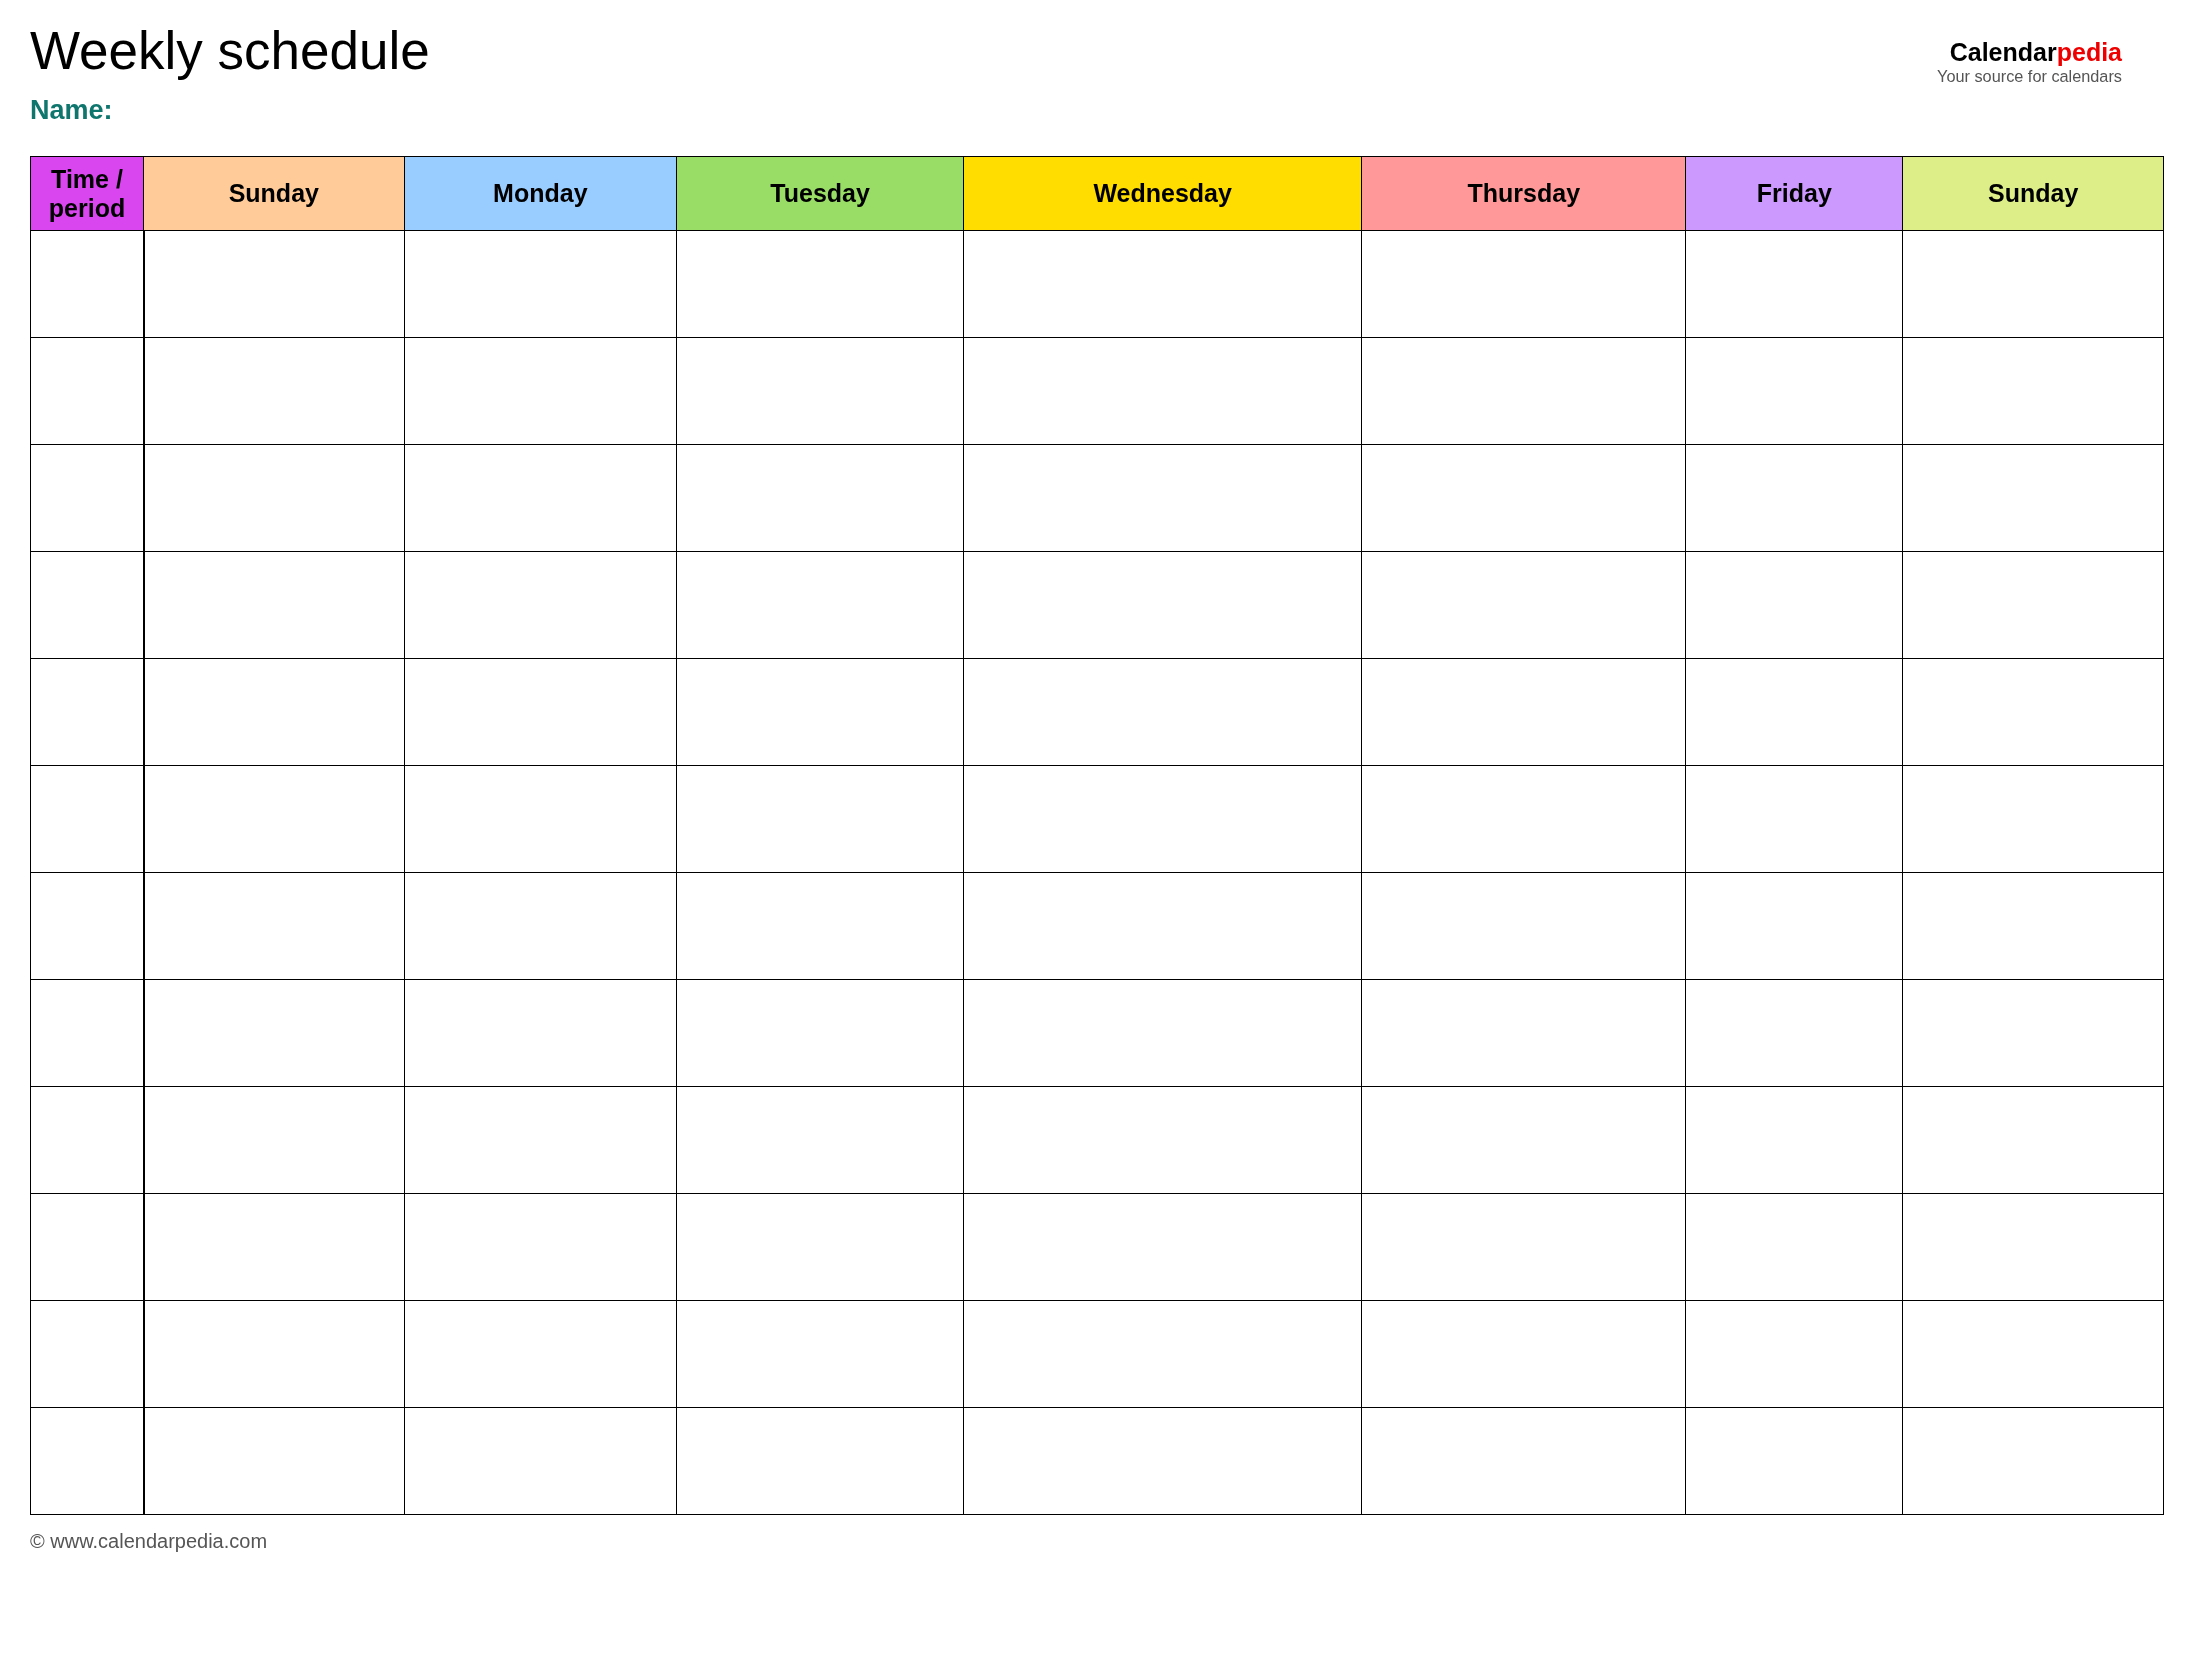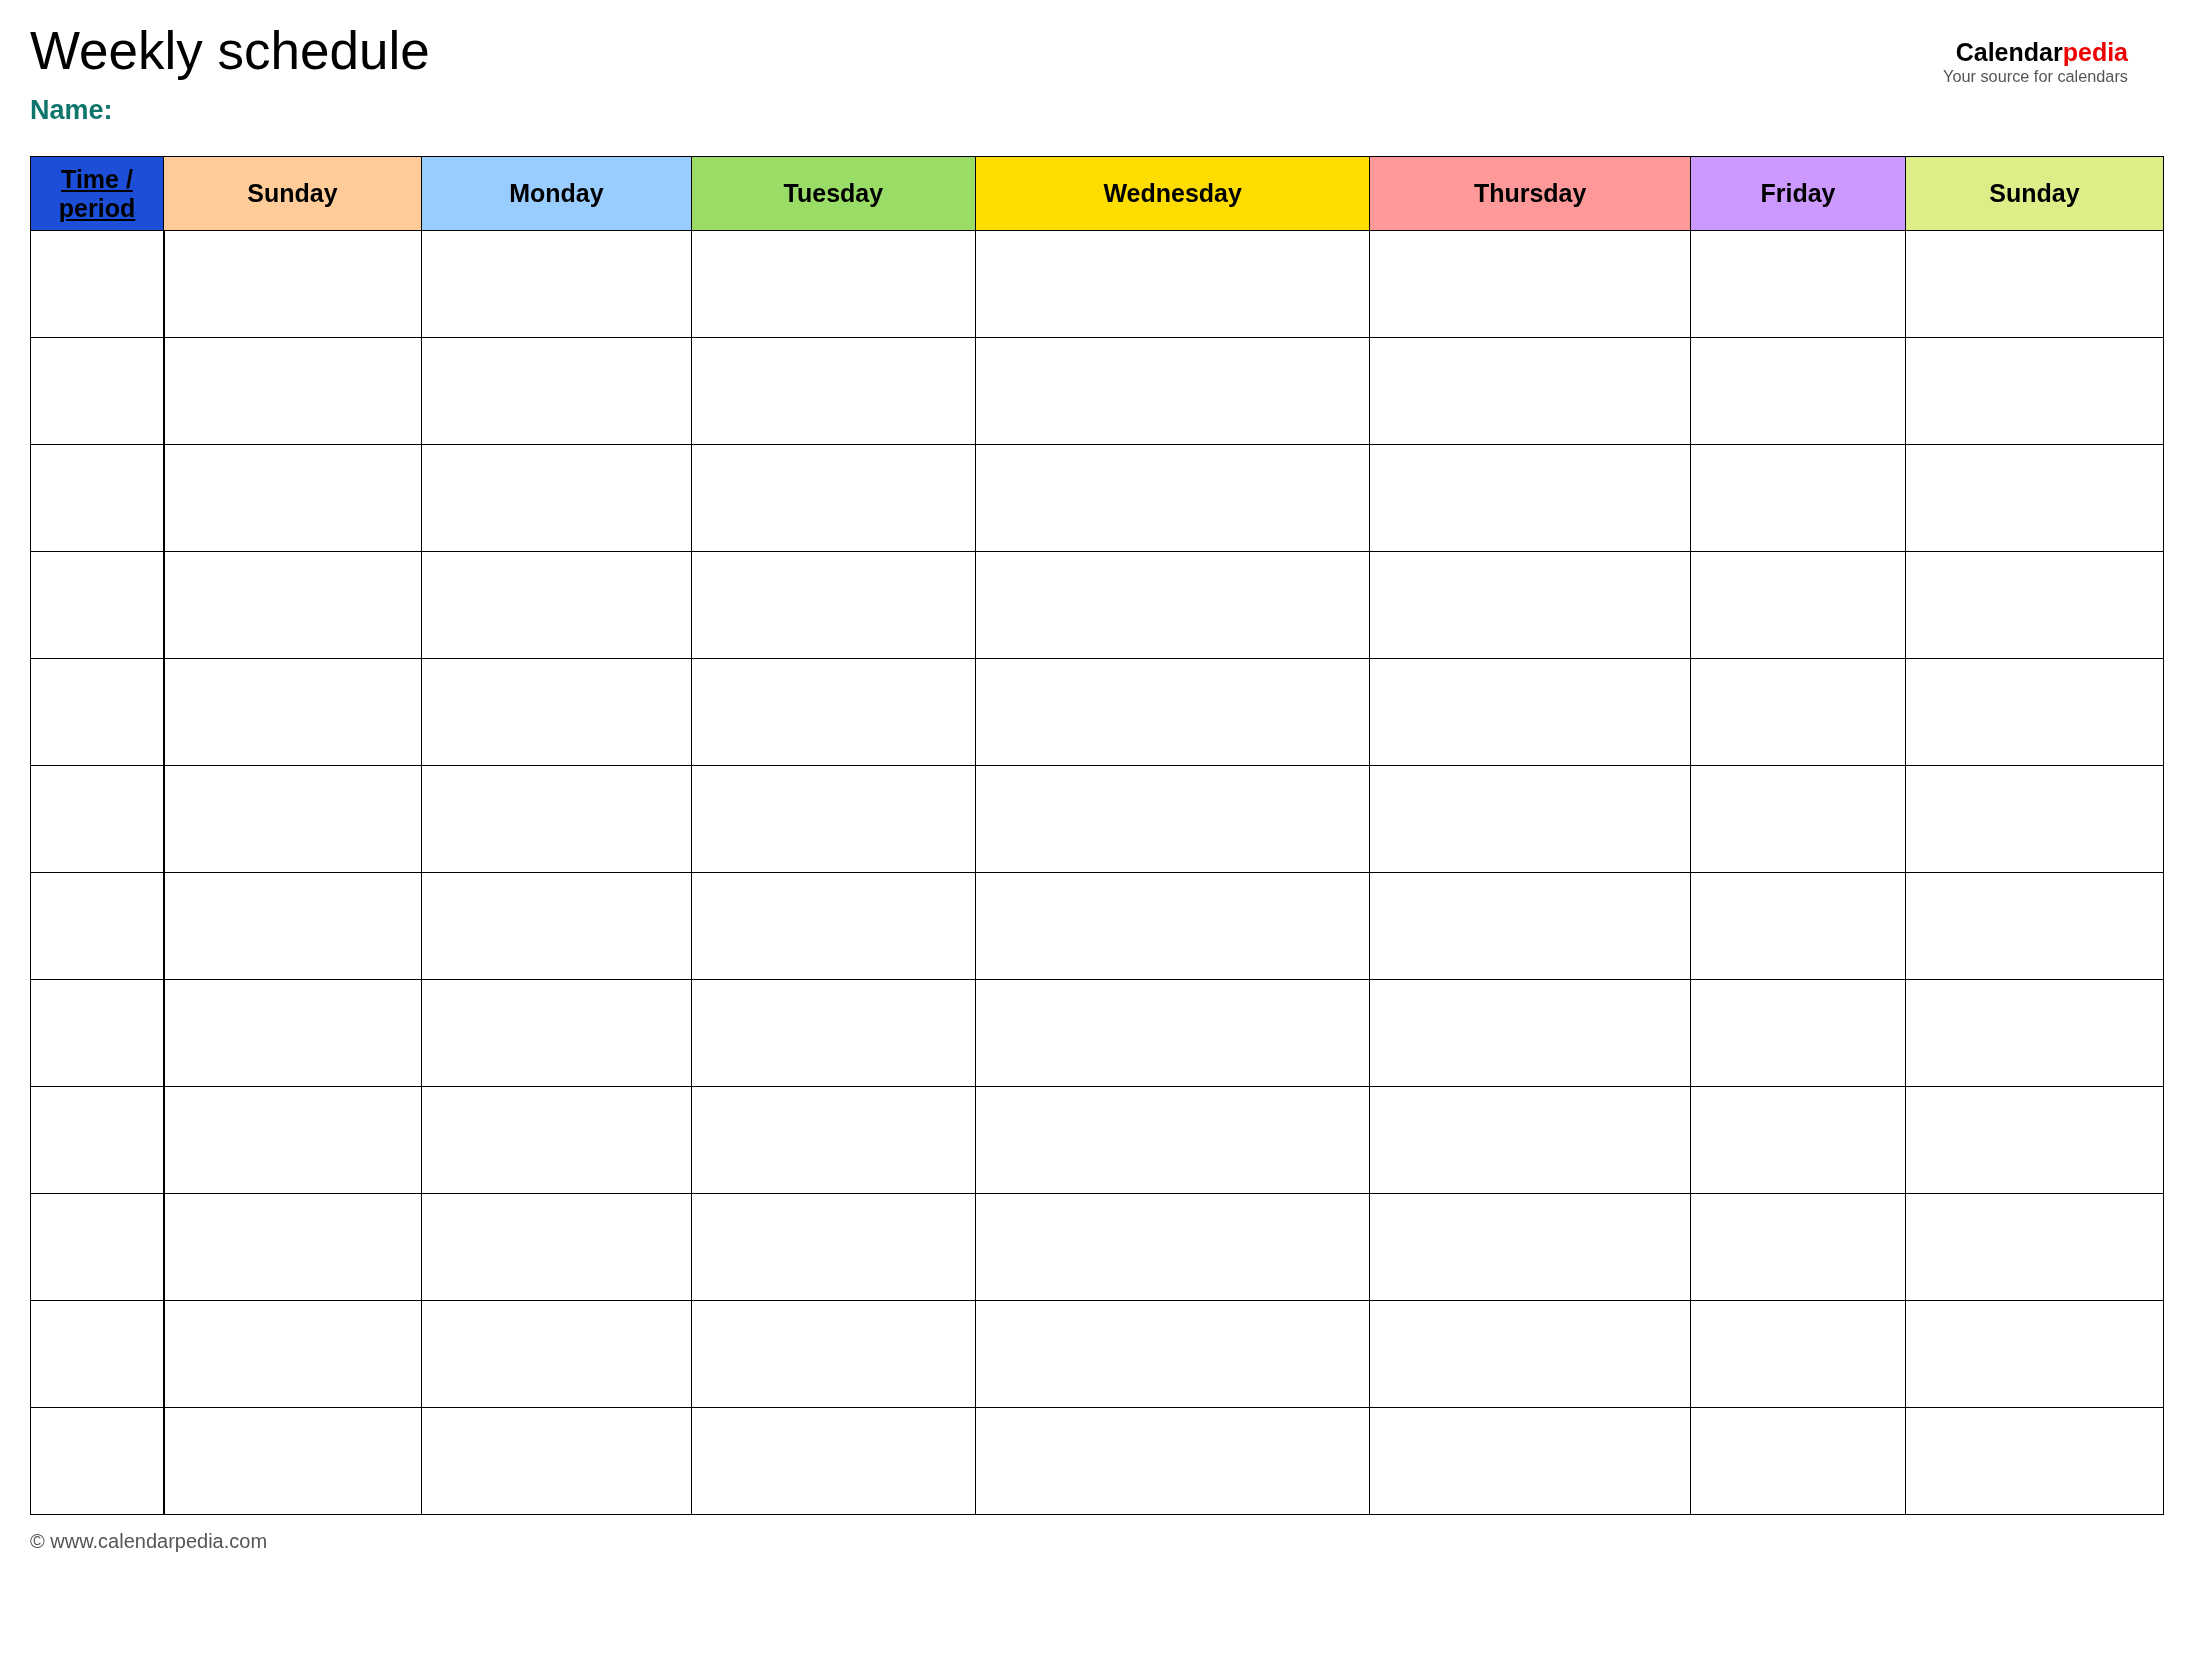--- a/index.html
+++ b/index.html
@@ -27,21 +27,21 @@
     .name-label {
       font-size: 27px;
       font-weight: bold;
       color: #0f766e;
       margin-bottom: 30px;
     }
 
     .logo-area {
       position: absolute;
       top: 15px;
-      right: 36px;
+      right: 42px;
       text-align: right;
     }
 
     .logo-text {
       font-size: 25px;
       font-weight: bold;
       color: #000;
       line-height: 1.2;
     }
 
@@ -78,25 +78,24 @@
       font-weight: bold;
     }
 
     .schedule-table thead tr th {
       height: 74px;
       font-size: 25px;
       font-weight: bold;
     }
 
     .col-time {
-      width: 133px;
-      background: #1d4ed8;
+      width: 113px;
+      background: #d946ef;
       font-weight: bold;
       font-size: 22px;
-      text-decoration: underline;
     }
 
     .col-sunday {
       background: #ffcc99;
     }
 
     .col-monday {
       background: #99ccff;
     }
 

